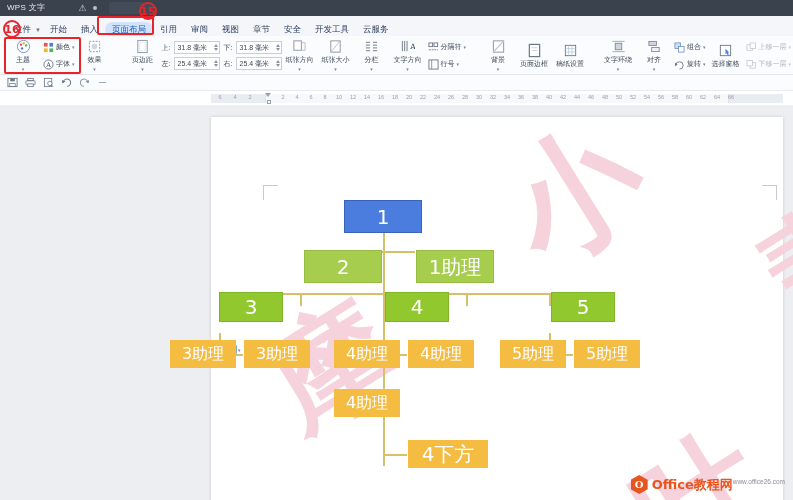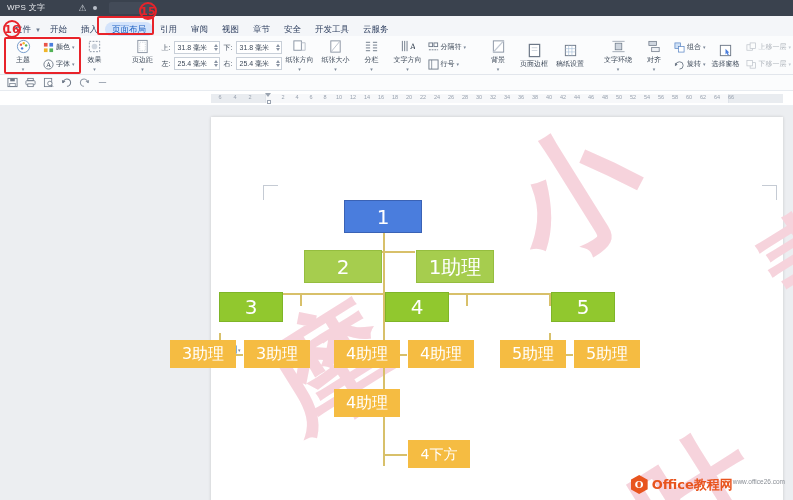--- a/index.html
+++ b/index.html
@@ -652,21 +652,21 @@
         <span>5助理</span>
       </div>
       <div class="node orange" style="left:574px; top:234px; width:66px; height:28px; font-size:16px;">
         <span>5助理</span>
       </div>
 
       <div class="node orange" style="left:334px; top:283px; width:66px; height:28px; font-size:16px;">
         <span>4助理</span>
       </div>
 
-      <div class="node orange" style="left:408px; top:334px; width:62px; height:28px; font-size:14px;">
+      <div class="node orange" style="left:408px; top:334px; width:80px; height:28px; font-size:20px;">
         <span>4下方</span>
       </div>
     </div>
 
     <div class="logo">
       <span class="hex">O</span>
       <span class="ltxt">
         <span class="l1">Office教程网</span>
         <span class="l2">www.office26.com</span>
       </span>

